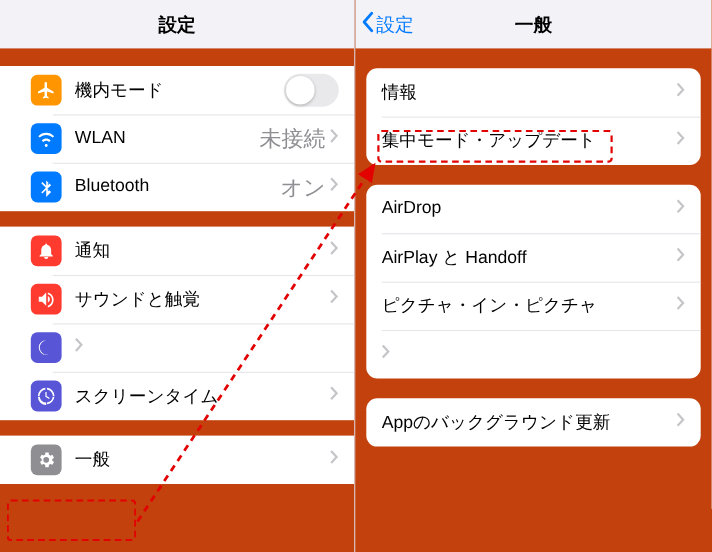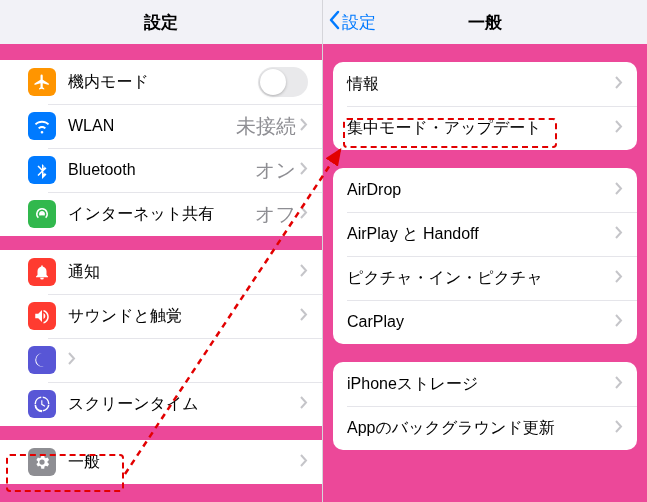--- a/index.html
+++ b/index.html
@@ -1,17 +1,17 @@
 <!DOCTYPE html>
 <html><head>
 <meta charset="utf-8">
 <style>
   * { margin:0; padding:0; box-sizing:border-box; font-family:-apple-system,"Helvetica Neue",Arial,sans-serif; -webkit-font-smoothing:antialiased; }
   body { background:#fff; width:647px; height:502px; position:relative; overflow:hidden; }
-  .panel { position:absolute; top:0; height:502px; background:#ec4899; overflow:hidden; }
+  .panel { position:absolute; top:0; height:502px; background:#c2410c; overflow:hidden; }
   .panel-left  { left:0;   width:323px; border-right:1px solid #d5d5da; }
   .panel-right { left:323px; width:324px; }
   .header { height:44px; display:flex; align-items:center; justify-content:center; position:relative; background:#f2f2f7; }
   .header-title { font-size:17px; font-weight:600; color:#000; }
   .back-btn { position:absolute; left:6px; top:0; height:44px; display:flex; align-items:center; color:#007aff; font-size:17px; }
   .back-chevron { font-size:22px; line-height:1; margin-right:1px; }
   .group { margin-top:18px; background:#fff; border-radius:10px; overflow:hidden; }
   .panel-left .group { border-radius:0; margin-top:14px; }
   .panel-left .group:first-of-type { margin-top:16px; }
   .panel-right .group { margin:18px 10px 0 10px; }
@@ -73,32 +73,20 @@
             <svg viewBox="0 0 24 24">
               <path d="M12 2v8.6L7.4 6 6 7.4 11.6 13 6 18.6 7.4 20l4.6-4.6V24l6-6-4.6-4 4.6-4-6-6zm2 4.8L15.8 8 14 9.8V6.8zm0 10.4v-3l1.8 1.8L14 17.2z"></path>
             </svg>
           </div>
           <div class="row-label">Bluetooth</div>
           <div class="row-detail">オン</div>
           <div class="chevron"><svg viewBox="0 0 8 13">
               <path d="M1 1l5 5.5L1 12"></path>
             </svg></div>
         </div>
-        <div class="row">
-          <div class="app-icon bg-darkgreen">
-            <svg viewBox="0 0 24 24">
-              <path d="M12 10a2 2 0 1 0 0 4 2 2 0 0 0 0-4zm-4.2 6.2-1.4 1.4A8 8 0 0 1 12 4a8 8 0 0 1 5.6 13.6l-1.4-1.4A6 6 0 0 0 12 6a6 6 0 0 0-4.2 10.2zM12 8a4 4 0 0 0-2.8 6.8l1.4-1.4A2 2 0 0 1 12 10a2 2 0 0 1 1.4 3.4l1.4 1.4A4 4 0 0 0 12 8z"></path>
-            </svg>
-          </div>
-          <div class="row-label">インターネット共有</div>
-          <div class="row-detail">オフ</div>
-          <div class="chevron"><svg viewBox="0 0 8 13">
-              <path d="M1 1l5 5.5L1 12"></path>
-            </svg></div>
-        </div>
       </div>
       <div class="group">
         <div class="row">
           <div class="app-icon bg-red">
             <svg viewBox="0 0 24 24">
               <path d="M12 22a2.5 2.5 0 0 0 2.5-2.5h-5A2.5 2.5 0 0 0 12 22zm6-6V11c0-3.1-2-5.6-5-6.3V4a1 1 0 0 0-2 0v.7c-3 .7-5 3.2-5 6.3v5l-2 2v1h16v-1l-2-2z"></path>
             </svg>
           </div>
           <div class="row-label">通知</div>
           <div class="chevron"><svg viewBox="0 0 8 13">
@@ -194,33 +182,26 @@
               <path d="M1 1l5 5.5L1 12"></path>
             </svg></div>
         </div>
         <div class="row">
           <div class="row-label">ピクチャ・イン・ピクチャ</div>
           <div class="chevron"><svg viewBox="0 0 8 13">
               <path d="M1 1l5 5.5L1 12"></path>
             </svg></div>
         </div>
         <div class="row">
-          <div class="row-label">CarPlay</div>
-          <div class="chevron"><svg viewBox="0 0 8 13">
-              <path d="M1 1l5 5.5L1 12"></path>
-            </svg></div>
-        </div>
-      </div>
-      <div class="group">
-        <div class="row">
-          <div class="row-label">iPhoneストレージ</div>
-          <div class="chevron"><svg viewBox="0 0 8 13">
-              <path d="M1 1l5 5.5L1 12"></path>
-            </svg></div>
-        </div>
+          <div class="chevron"><svg viewBox="0 0 8 13">
+              <path d="M1 1l5 5.5L1 12"></path>
+            </svg></div>
+        </div>
+      </div>
+      <div class="group">
         <div class="row">
           <div class="row-label">Appのバックグラウンド更新</div>
           <div class="chevron"><svg viewBox="0 0 8 13">
               <path d="M1 1l5 5.5L1 12"></path>
             </svg></div>
         </div>
       </div>
     </div>
 </div>
 

